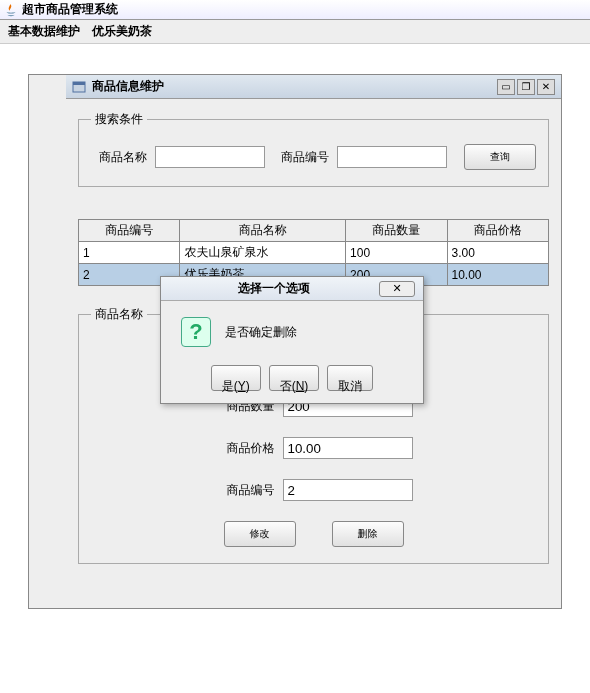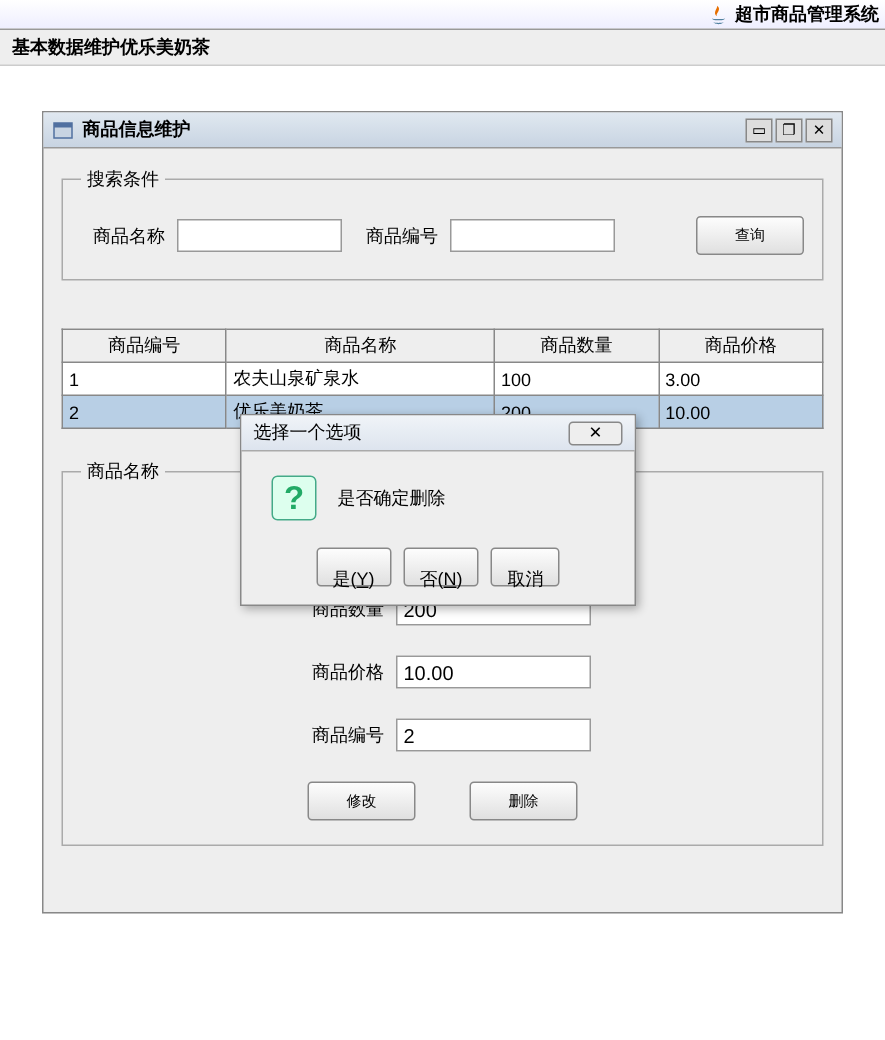--- a/index.html
+++ b/index.html
@@ -1,27 +1,27 @@
 <!DOCTYPE html>
 <html><head>
   <meta charset="utf-8">
   <style>
     * { box-sizing: border-box; margin: 0; padding: 0; }
     body { font-family: "SimSun", "Microsoft YaHei", sans-serif; font-size: 12px; background: #fff; width: 590px; height: 693px; overflow: hidden; }
     
-    .title-bar { height: 20px; background: linear-gradient(#fff, #eef); border-bottom: 1px solid #999; display: flex; align-items: center; padding: 0 4px; justify-content: flex-end; }
+    .title-bar { height: 20px; background: linear-gradient(#fff, #eef); border-bottom: 1px solid #999; display: flex; align-items: center; padding: 0 4px; }
     .java-icon { width: 14px; height: 14px; margin-right: 4px; }
     .title-text { font-size: 12px; font-weight: bold; }
     
-    .menu-bar { height: 24px; background: #eee; border-bottom: 1px solid #ccc; display: flex; align-items: center; padding: 0 8px; }
+    .menu-bar { height: 24px; background: #eee; border-bottom: 1px solid #ccc; display: flex; align-items: center; padding: 0 8px; gap: 12px; }
     .menu-item { font-weight: bold; cursor: pointer; }
     
     .main-area { padding: 30px 28px; background: #fff; }
     
-    .internal-frame { border: 1px solid #888; background: #eeeeee; position: relative; }
+    .internal-frame { border: 1px solid #888; background: #eeeeee; position: relative; padding-left: 37px; }
     .internal-title-bar { height: 24px; background: linear-gradient(#e0e8f0, #c8d4e2); display: flex; align-items: center; padding: 0 6px; border-bottom: 1px solid #999; }
     .internal-icon { width: 14px; height: 14px; margin-right: 6px; }
     .internal-title { font-weight: bold; flex: 1; }
     .window-btns { display: flex; gap: 2px; }
     .window-btn { width: 18px; height: 16px; border: 1px solid #888; background: #ddd; display: flex; align-items: center; justify-content: center; font-size: 10px; cursor: pointer; }
     
     .internal-body { padding: 12px; }
     
     fieldset { border: 1px solid #aaa; padding: 16px 12px; margin-bottom: 32px; }
     legend { padding: 0 4px; font-weight: normal; }
@@ -40,21 +40,21 @@
     .table tr.selected td { background: #b8cfe5; }
     
     .form-ops fieldset { padding-top: 30px; }
     .form-row { display: flex; align-items: center; justify-content: center; margin-bottom: 20px; gap: 8px; }
     .form-row label { width: 60px; text-align: right; }
     .form-row .text-input { width: 130px; }
     .form-buttons { display: flex; justify-content: center; gap: 36px; margin-top: 8px; }
     
     .dialog { position: absolute; top: 276px; left: 160px; width: 264px; border: 1px solid #888; background: #eeeeee; box-shadow: 2px 2px 6px rgba(0,0,0,0.3); z-index: 100; }
     .dialog-title-bar { height: 24px; background: linear-gradient(#f0f4f8, #dde4ee); display: flex; align-items: center; padding: 0 8px; border-bottom: 1px solid #aaa; }
-    .dialog-title { flex: 1; font-weight: normal; }
+    .dialog-title { flex: 1; font-weight: bold; text-align: center; }
     .dialog-close { width: 36px; height: 16px; border: 1px solid #888; border-radius: 3px; background: #eee; display: flex; align-items: center; justify-content: center; cursor: pointer; font-size: 11px; }
     .dialog-body { padding: 16px 12px 12px; }
     .dialog-msg { display: flex; align-items: center; gap: 14px; margin-bottom: 18px; padding-left: 8px; }
     .question-icon { width: 30px; height: 30px; border: 1px solid #4a8; border-radius: 4px; background: #dfe; display: flex; align-items: center; justify-content: center; color: #2a6; font-size: 22px; font-weight: bold; }
     .dialog-buttons { display: flex; justify-content: center; gap: 8px; }
     .dialog-btn { height: 24px; padding: 12px 10px; border: 1px solid #888; background: linear-gradient(#fdfdfd, #e0e0e0); border-radius: 3px; cursor: pointer; font-family: inherit; font-size: 12px; }
     .underline { text-decoration: underline; }
   </style>
 </head>
 <body>

